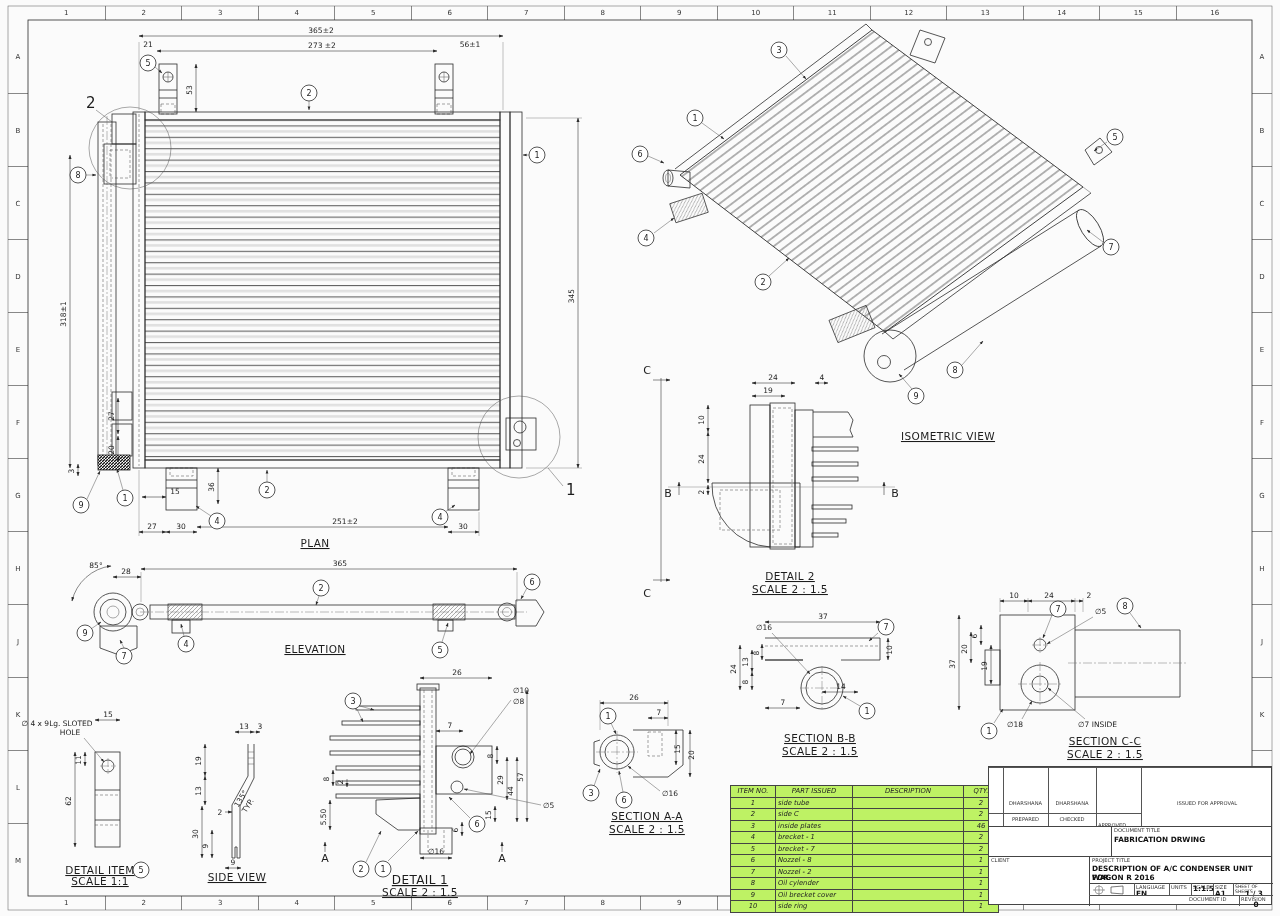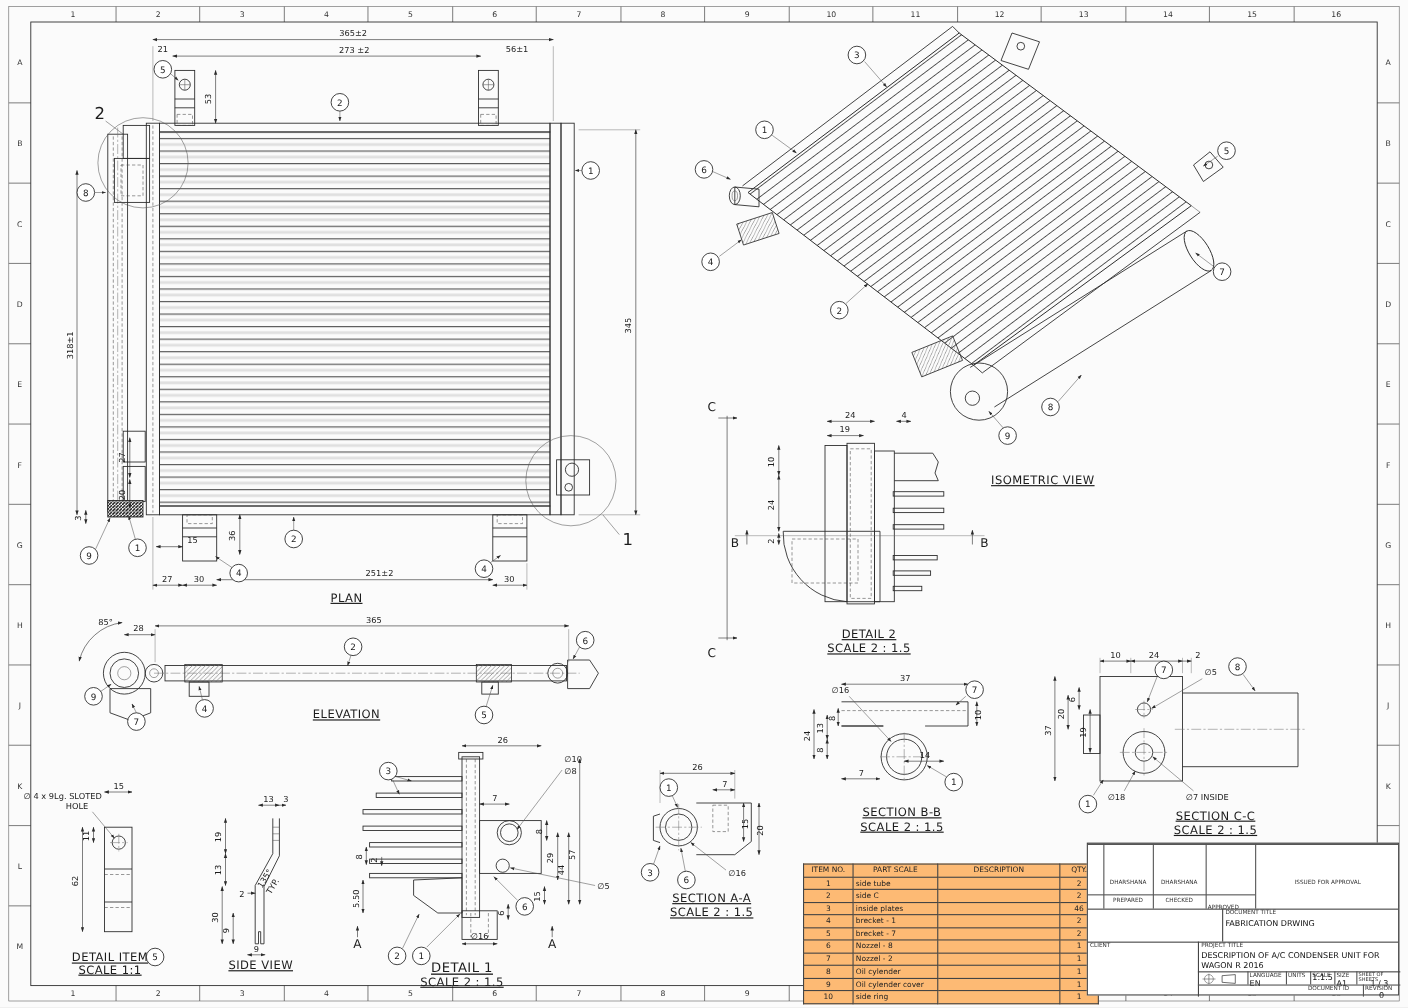--- a/index.html
+++ b/index.html
@@ -14,30 +14,30 @@
   svg .xl{fill:none;stroke:#666;stroke-width:0.4;}
   svg text{font-family:"DejaVu Sans",sans-serif;font-size:7.5px;fill:#1c1c1c;}
   svg text.dm{text-anchor:middle;}
   svg text.t{font-size:10.5px;letter-spacing:.4px;text-anchor:middle;text-decoration:underline;}
   svg text.b{font-size:8px;text-anchor:middle;}
   svg text.big{font-size:15px;}
   svg text.sec{font-size:11px;text-anchor:middle;}
   svg circle.bc{fill:#ffffff;stroke:#2b2b2b;stroke-width:0.8;}
   .zone{position:absolute;z-index:0;color:#333;font-size:7px;display:flex;align-items:center;justify-content:center;}
   #ptable{position:absolute;left:730px;top:785px;z-index:2;}
-  #ptable table{border-collapse:collapse;background:#fdba74;}
+  #ptable table{border-collapse:collapse;background:#bef264;font-style:italic;}
   #ptable th,#ptable td{border:0.5px solid #444;font-size:6.8px;font-weight:normal;
       color:#222;height:10.5px;padding:0 2px;white-space:nowrap;}
   #ptable th{text-align:center;}
   .cn{text-align:center;}
   #tblock{position:absolute;left:988px;top:766px;width:284px;height:139px;z-index:2;
       background:#fff;border:1px solid #444;box-sizing:border-box;font-size:7px;color:#222;}
   .tc{position:absolute;box-sizing:border-box;}
   .lab{font-size:5.2px;color:#333;}
-  .val{font-size:7.3px;color:#111;}
+  .val{font-size:7.3px;color:#111;font-weight:bold;}
 </style>
 </head>
 <body>
 
 <div id="stage">
 
 <svg id="dwg" width="1280" height="916" viewBox="0 0 1280 916">
 <defs>
   <marker id="ma" viewBox="0 0 10 10" refX="9" refY="5" markerWidth="8" markerHeight="8" orient="auto-start-reverse">
     <path d="M0,1.6L10,5L0,8.4z" fill="#2b2b2b"></path>
@@ -631,21 +631,21 @@
   <text x="233" y="865" class="dm">9</text>
   <text x="237" y="881" class="t">SIDE VIEW</text>
 </g>
 </svg>
 
 <div id="ptable">
   <table>
     <thead>
       <tr>
         <th style="width:40px">ITEM NO.</th>
-        <th style="width:72px">PART SCALE</th>
+        <th style="width:72px">PART ISSUED</th>
         <th style="width:106px">DESCRIPTION</th>
         <th style="width:30px">QTY.</th>
       </tr>
     </thead>
     <tbody id="plist">
           <tr>
             <td class="cn">1</td>
             <td>side tube</td>
             <td></td>
             <td class="cn">2</td>
@@ -687,21 +687,21 @@
             <td class="cn">1</td>
           </tr>
           <tr>
             <td class="cn">8</td>
             <td>Oil cylender</td>
             <td></td>
             <td class="cn">1</td>
           </tr>
           <tr>
             <td class="cn">9</td>
-            <td>Oil cylender cover</td>
+            <td>Oil brecket cover</td>
             <td></td>
             <td class="cn">1</td>
           </tr>
           <tr>
             <td class="cn">10</td>
             <td>side ring</td>
             <td></td>
             <td class="cn">1</td>
           </tr>
         </tbody>

